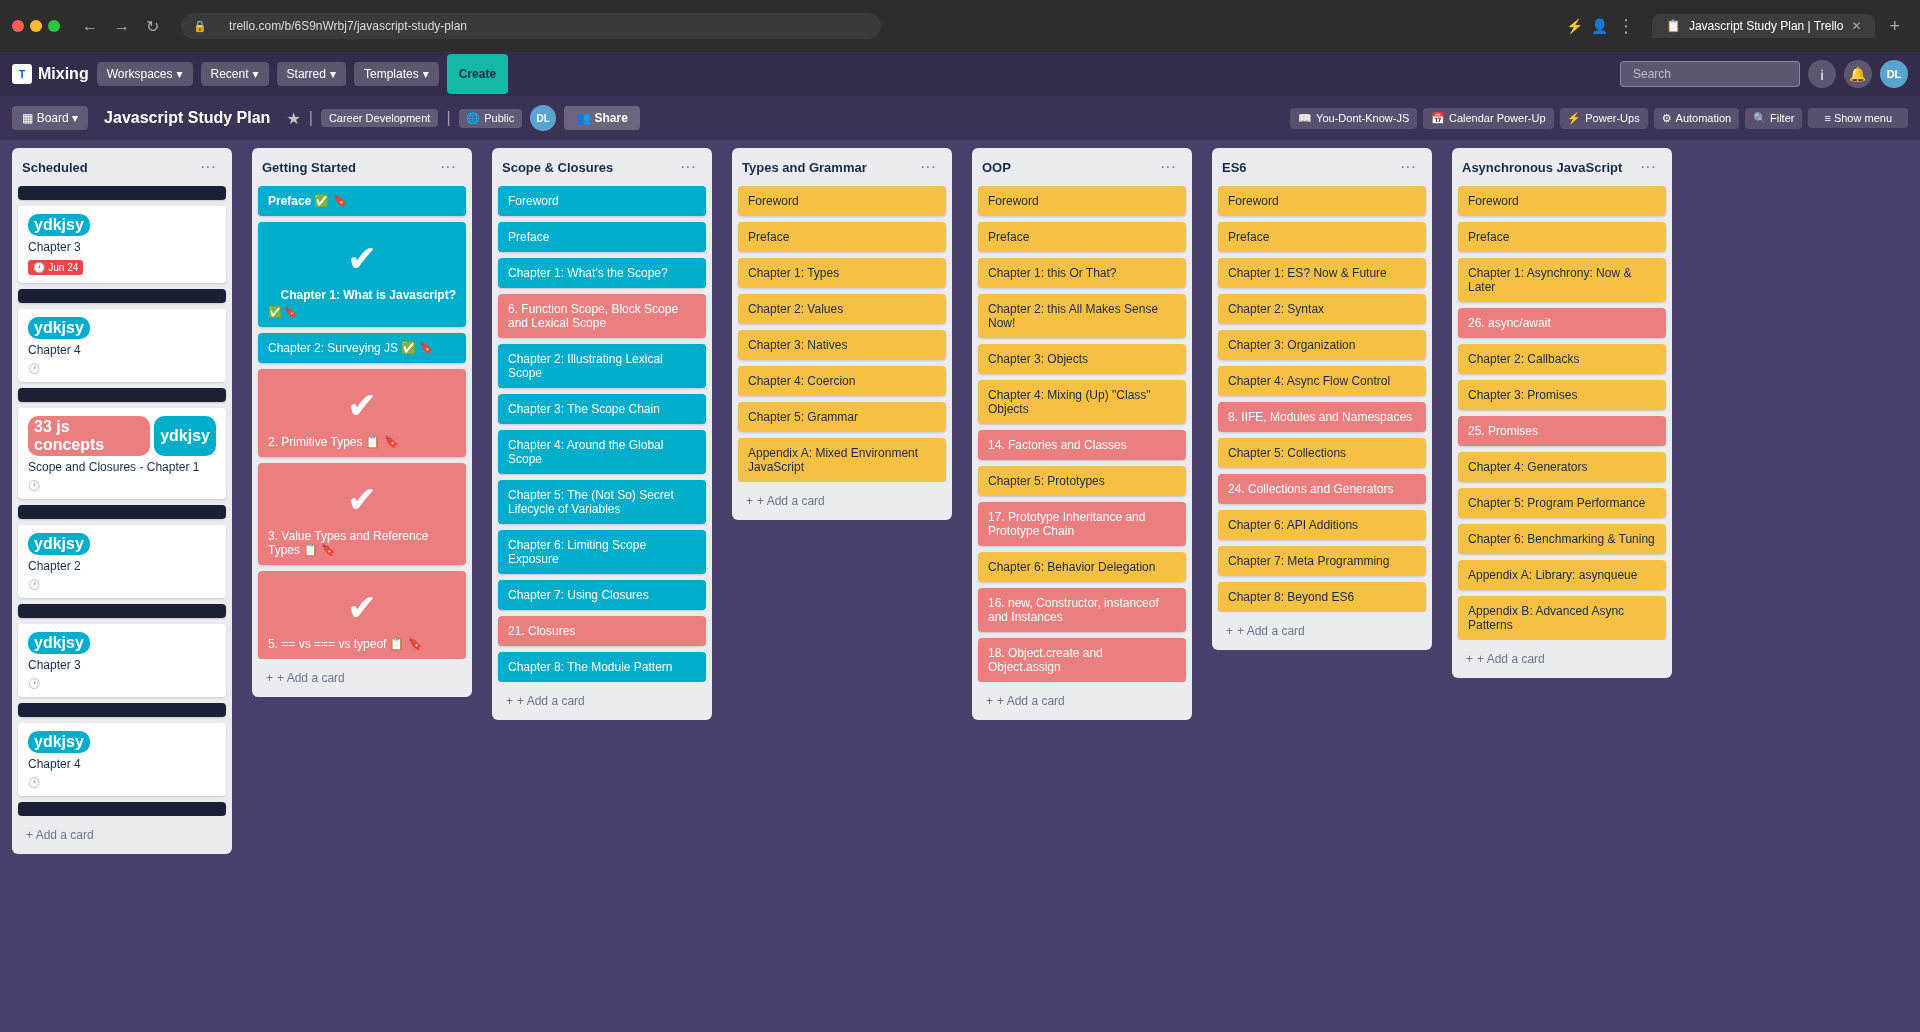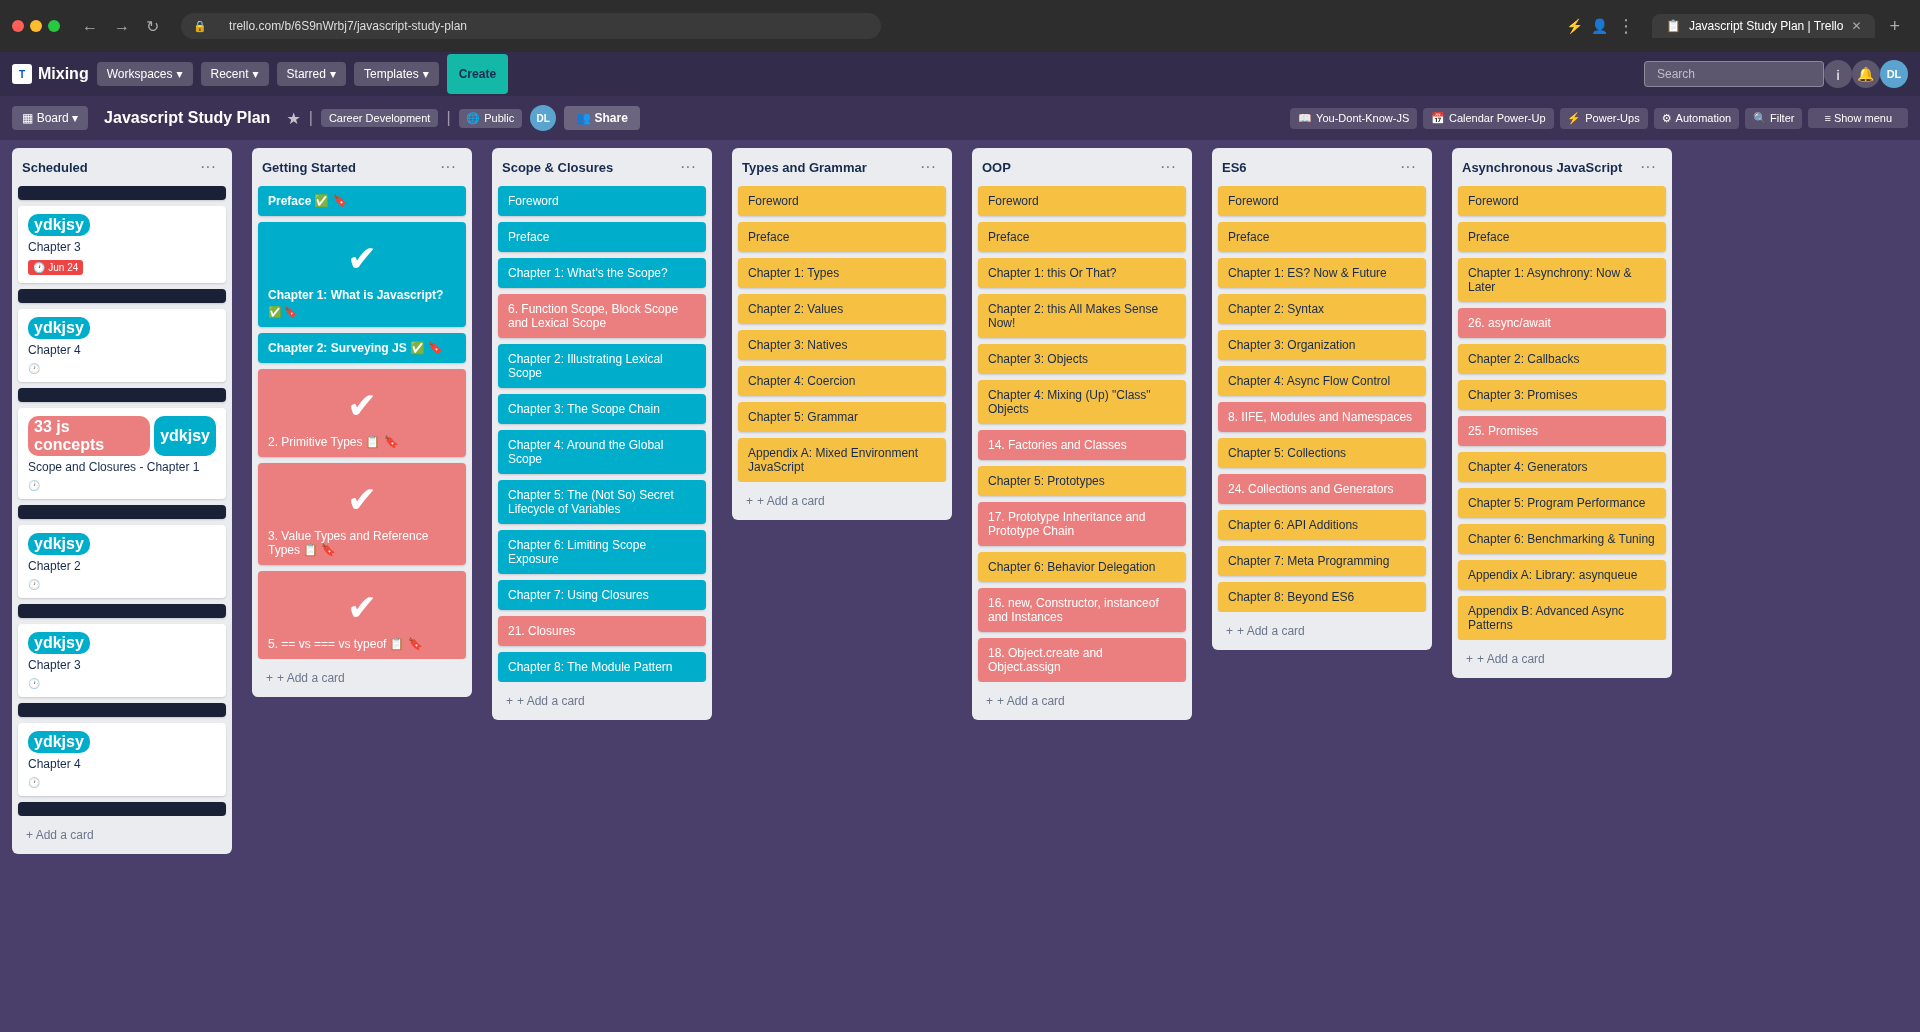--- a/index.html
+++ b/index.html
@@ -19,21 +19,21 @@
     .browser-actions { display: flex; align-items: center; gap: 8px; margin-left: auto; }
 
     
     .trello-nav { background: rgba(0,0,0,0.3); height: 44px; display: flex; align-items: center; padding: 0 12px; gap: 8px; backdrop-filter: blur(4px); }
     .trello-logo { display: flex; align-items: center; gap: 6px; color: white; font-weight: bold; font-size: 16px; }
     .trello-logo-icon { width: 20px; height: 20px; background: white; border-radius: 3px; display: flex; align-items: center; justify-content: center; color: #0052cc; font-size: 10px; font-weight: 900; }
     .nav-menu-btn { background: rgba(255,255,255,0.2); border: none; color: white; padding: 5px 10px; border-radius: 4px; font-size: 12px; cursor: pointer; display: flex; align-items: center; gap: 4px; text-align: right; }
     .nav-create-btn { background: #14b8a6; border: none; color: #172b4d; padding: 13px 12px; border-radius: 4px; font-size: 12px; cursor: pointer; font-weight: 600; }
     .nav-search { background: rgba(255,255,255,0.2); border: 1px solid rgba(255,255,255,0.3); color: white; padding: 5px 12px; border-radius: 4px; font-size: 12px; width: 180px; }
     .nav-search::placeholder { color: rgba(255,255,255,0.6); }
-    .nav-right { margin-left: auto; display: flex; align-items: center; gap: 0; }
+    .nav-right { margin-left: auto; display: flex; align-items: center; gap: 8px; }
     .nav-icon-btn { background: rgba(255,255,255,0.2); border: none; color: white; width: 28px; height: 28px; border-radius: 50%; cursor: pointer; font-size: 14px; display: flex; align-items: center; justify-content: center; }
     .avatar { width: 28px; height: 28px; border-radius: 50%; background: #5ba4cf; color: white; font-size: 11px; font-weight: bold; display: flex; align-items: center; justify-content: center; cursor: pointer; }
 
     
     .board-bar { background: rgba(0,0,0,0.2); height: 44px; display: flex; align-items: center; padding: 0 12px; gap: 8px; }
     .board-view-btn { background: rgba(255,255,255,0.2); border: none; color: white; padding: 5px 10px; border-radius: 4px; font-size: 12px; cursor: pointer; }
     .board-title { color: white; font-weight: 700; font-size: 16px; padding: 0 8px; }
     .board-divider { color: rgba(255,255,255,0.5); }
     .board-badge { background: rgba(255,255,255,0.2); border: none; color: white; padding: 3px 8px; border-radius: 4px; font-size: 11px; display: flex; align-items: center; gap: 4px; }
     .board-star { background: none; border: none; color: rgba(255,255,255,0.7); font-size: 16px; cursor: pointer; }
@@ -271,24 +271,24 @@
     <div class="list-header">
       <span>Getting Started</span>
       <button class="list-menu-btn">···</button>
     </div>
     <div class="list-cards">
       <div class="card card-cyan" style="font-weight:600;">
         <span>Preface ✅ 🔖</span>
       </div>
       <div class="card card-cyan">
         <div class="big-checkmark">✔</div>
-        <div style="font-weight:600;">Chapter 1: What is Javascript?</div>
+        <div style="font-weight:600;text-align:right;">Chapter 1: What is Javascript?</div>
         <div style="font-size:11px; margin-top:4px;">✅ 🔖</div>
       </div>
-      <div class="card card-cyan" style="font-weight:700;">
+      <div class="card card-cyan" style="font-weight:400;">
         <span>Chapter 2: Surveying JS ✅ 🔖</span>
       </div>
       <div class="card card-salmon">
         <div class="big-checkmark">✔</div>
         <div>2. Primitive Types 📋 🔖</div>
       </div>
       <div class="card card-salmon">
         <div class="big-checkmark">✔</div>
         <div>3. Value Types and Reference Types 📋 🔖</div>
       </div>

